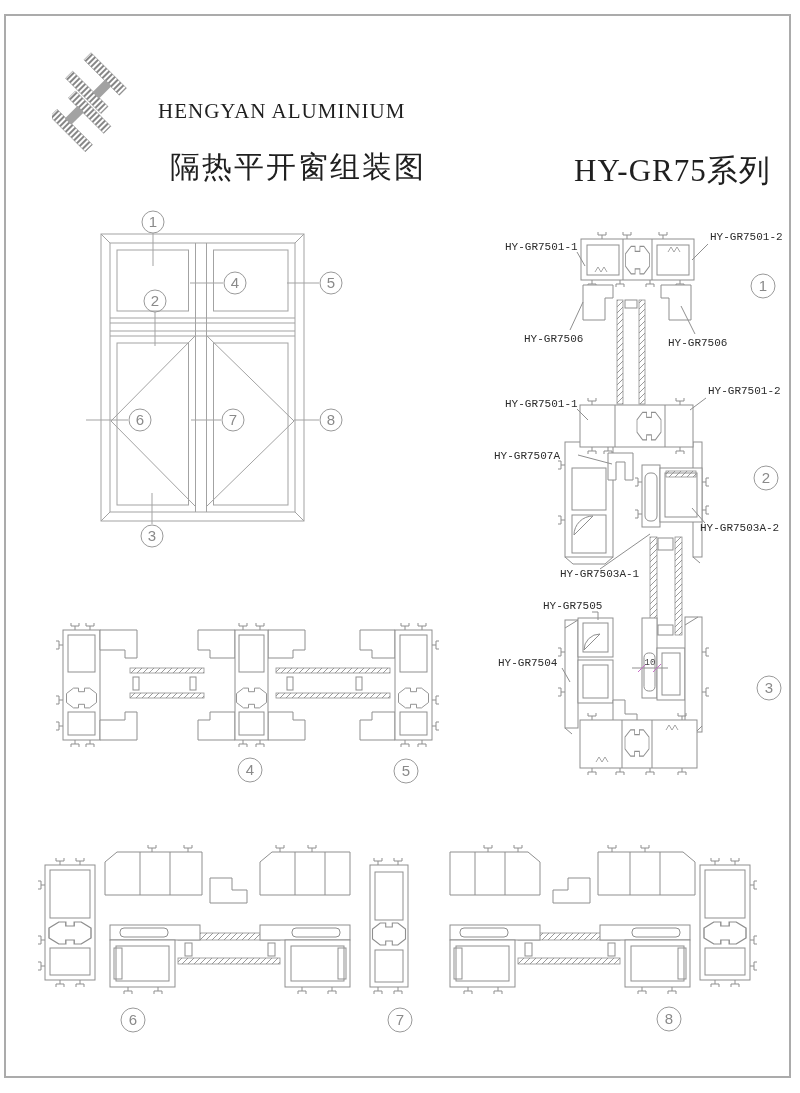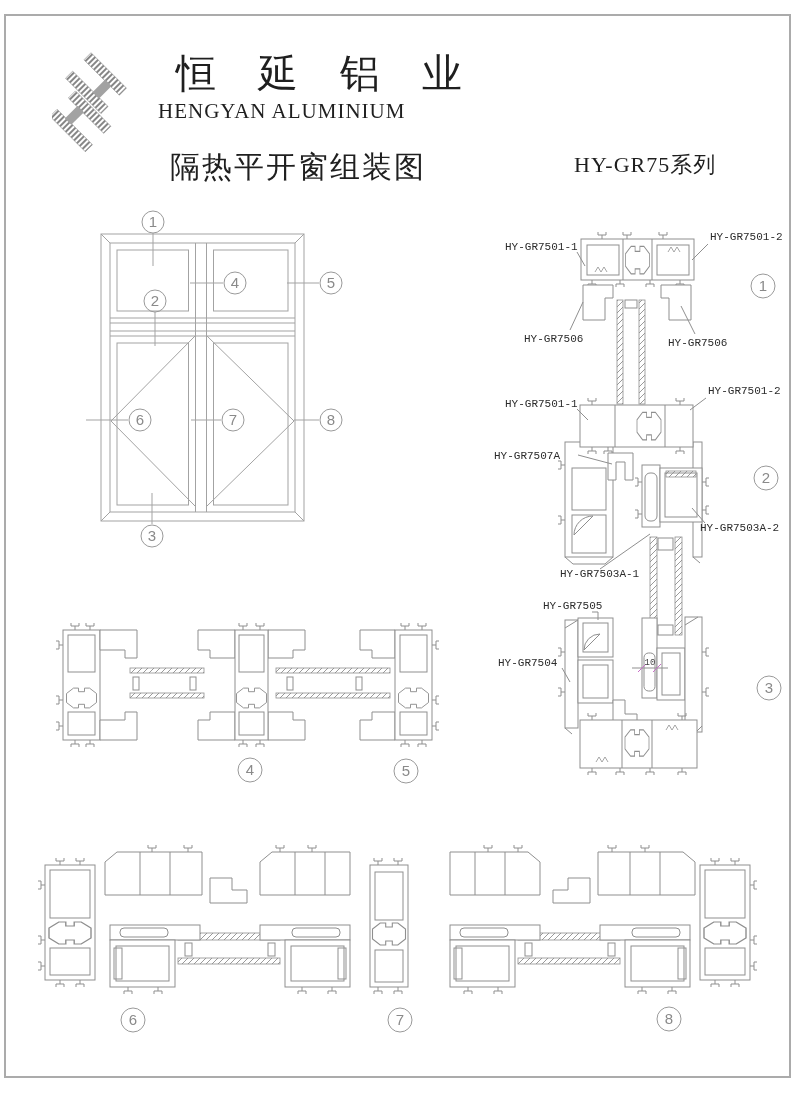--- a/index.html
+++ b/index.html
@@ -7,21 +7,21 @@
         font-family:"Liberation Serif",serif;color:#1f1f1f;}
   #frameborder{position:absolute;left:4px;top:14px;width:783px;height:1060px;
         border:2px solid #ababab;}
   .hdr{position:absolute;white-space:nowrap;}
   #brandcn{left:160px;top:46px;width:238px;text-align:center;font-size:40px;
         letter-spacing:16px;text-indent:16px;font-weight:500;}
   #branden{left:158px;top:99px;width:240px;text-align:left;font-size:21px;
         letter-spacing:1px;font-weight:400;}
   #slogan{left:463px;top:60px;font-size:29px;letter-spacing:1px;font-weight:500;}
   #dwgtitle{left:170px;top:147px;font-size:30px;letter-spacing:2px;font-weight:400;}
-  #series{left:574px;top:150px;font-size:22px;letter-spacing:1px;font-weight:500;}
+  #series{left:574px;top:150px;font-size:31px;letter-spacing:1px;font-weight:500;}
   svg{position:absolute;}
   .ln{stroke:#8f8f8f;fill:none;stroke-width:1;}
   .e{stroke:#a3a3a3;fill:none;stroke-width:1;}
   .fw{fill:#ffffff;stroke:#8f8f8f;stroke-width:1;}
   .gl{fill:url(#ht);stroke:#8f8f8f;stroke-width:.8;}
   .sp{fill:#ffffff;stroke:#8f8f8f;stroke-width:1;}
   .cc{stroke:#9a9a9a;fill:none;stroke-width:1;}
   .num{font-family:"Liberation Sans",sans-serif;font-size:15px;fill:#8a8a8a;
        text-anchor:middle;}
   .lbl{font-family:"Liberation Mono",monospace;font-size:11px;fill:#2b2b2b;}
@@ -46,21 +46,20 @@
         <rect x="26" y="0" width="10" height="50" fill="url(#lgst)" stroke="#8a8a8a" stroke-width=".6"></rect>
         <rect x="9" y="29" width="18" height="9" fill="#a2a2a2"></rect>
       </g>
       <g transform="translate(2,28)">
         <rect x="0" y="0" width="10" height="50" fill="url(#lgst)" stroke="#8a8a8a" stroke-width=".6"></rect>
         <rect x="26" y="0" width="10" height="50" fill="url(#lgst)" stroke="#8a8a8a" stroke-width=".6"></rect>
         <rect x="9" y="12" width="18" height="9" fill="#a2a2a2"></rect>
       </g>
     </g>
   </svg>
-  <div class="hdr" id="brandcn">恒 延 铝 业</div>
   <div class="hdr" id="branden">HENGYAN ALUMINIUM</div>
   <div class="hdr" id="dwgtitle">隔热平开窗组装图</div>
   <div class="hdr" id="series">HY-GR75系列</div>
 
   <svg style="left:0;top:200px" width="800" height="880" viewBox="0 200 800 880">
     <defs>
       <pattern id="ht" width="6" height="6" patternUnits="userSpaceOnUse">
         <path d="M0,6 L6,0" stroke="#8f8f8f" stroke-width=".9"></path>
       </pattern>
       <path id="cav" d="M-15,-5 L-15,5 L-8,11 L-3,11 L-3,7 L3,7 L3,11 L8,11 L15,5 L15,-5 L8,-11 L3,-11 L3,-7 L-3,-7 L-3,-11 L-8,-11 Z" fill="none" stroke="#8f8f8f" stroke-width="1"></path>

